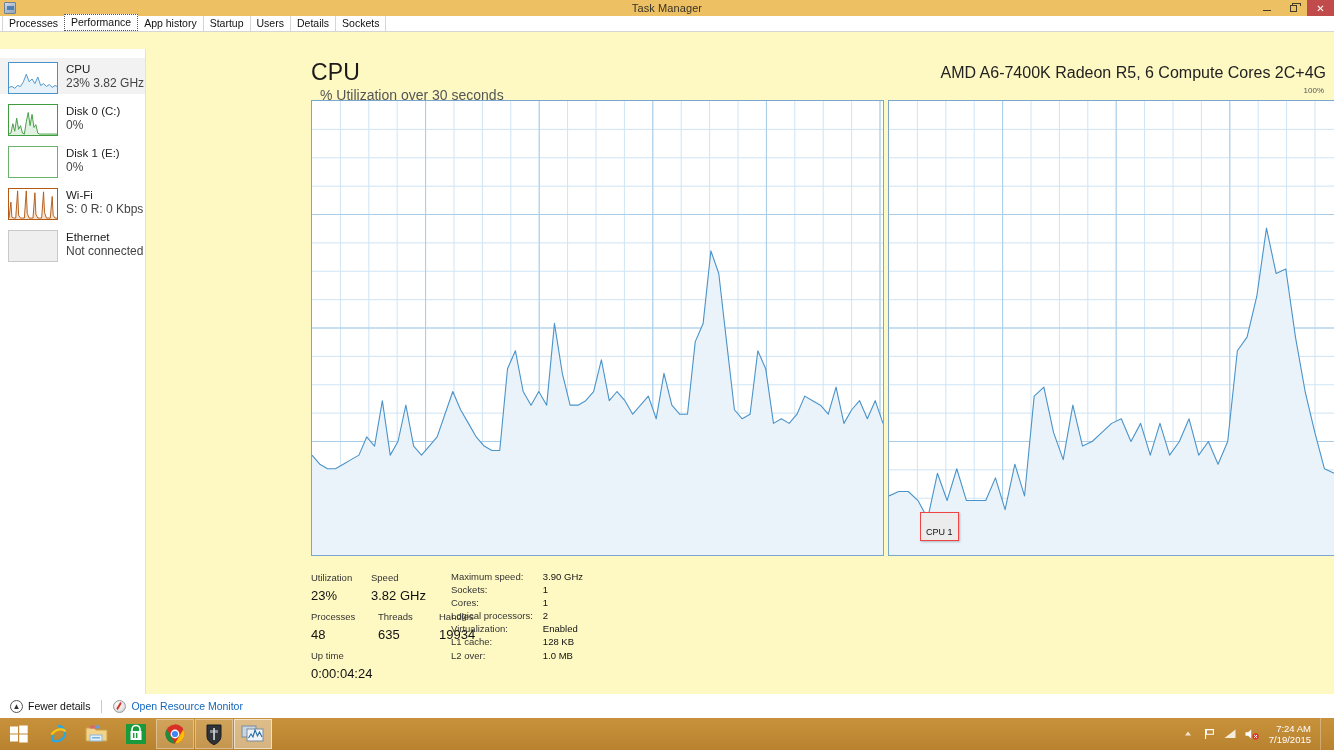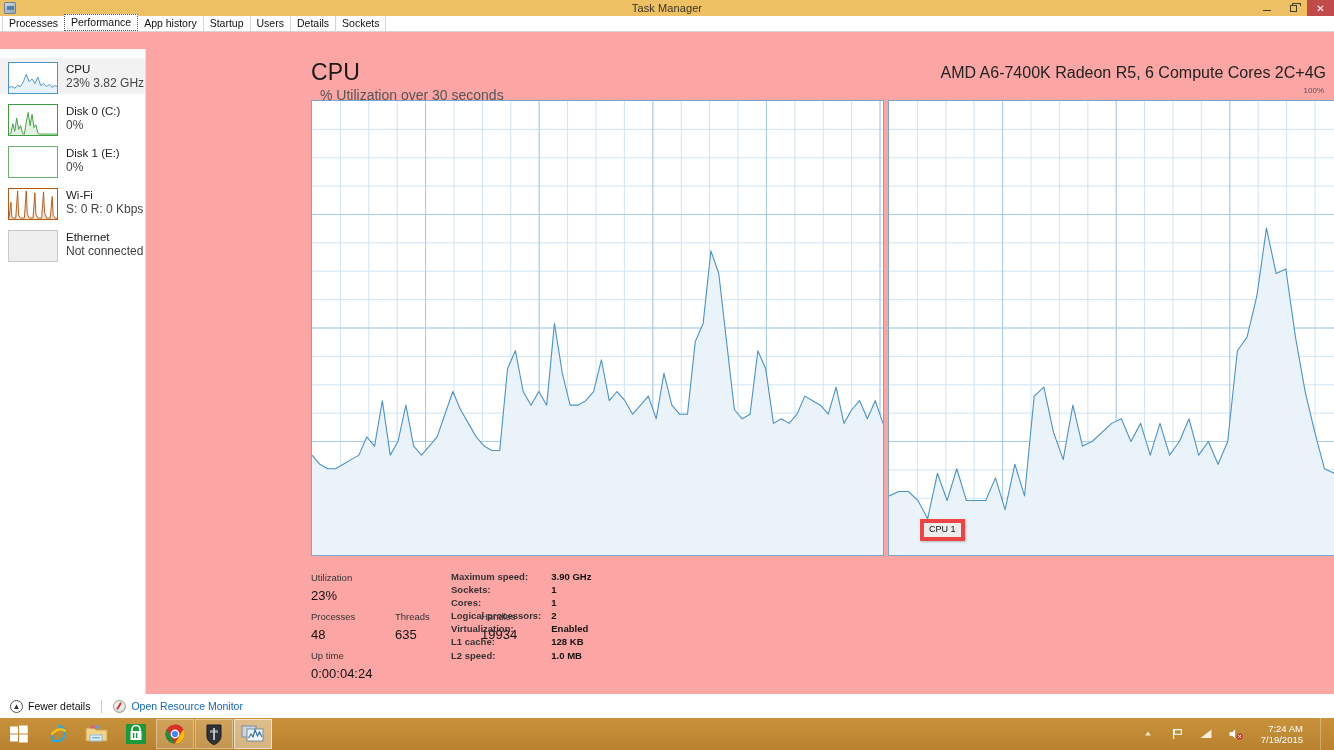--- a/index.html
+++ b/index.html
@@ -7,21 +7,21 @@
     width: 1334px; height: 750px;
     font-family: "Liberation Sans", sans-serif;
     overflow: hidden;
     background: #ffffff;
   }
 
   
   #window {
     position: absolute; left: 0; top: 0;
     width: 1334px; height: 718px;
-    background: #fca5a5;
+    background: #fef9c3;
   }
   #titlebar {
     position: relative;
     height: 16px;
     background: #ecc063;
     display: flex; align-items: center;
   }
   #titlebar .tb-icon {
     position: absolute; left: 4px; top: 2px;
     width: 12px; height: 12px;
@@ -140,43 +140,42 @@
     overflow: hidden;
   }
   #graph-left  { left: 165px;  width: 573px; height: 456px; }
   #graph-right { left: 742px;  width: 573px; height: 456px; }
   .graph-box svg { display: block; width: 100%; height: 100%; }
 
   #cpu1-tooltip {
     position: absolute;
     left: 774px; top: 463px;
     background: #ececec;
-    border: 4px solid #ef4444;
+    border: 1px solid #ef4444;
     font-size: 9px; color: #111;
-    padding: 1px 5px 2px 5px;
+    padding: 14px 5px 2px 5px;
     box-shadow: 1px 1px 2px rgba(0,0,0,.25);
     line-height: 11px;
-    margin-top: 7px;
   }
 
   
   #stats { position: absolute; left: 165px; top: 522px; width: 480px; }
-  .stat-row { display: flex; gap: 25px; }
+  .stat-row { display: flex; }
   .stat-cell { }
   .stat-label { font-size: 9.5px; color: #333; line-height: 14px; }
   .stat-value { font-size: 13px; color: #111; line-height: 22px; font-weight: 400; }
   .c-util   { width: 60px; }
   .c-speed  { width: 120px; }
   .c-proc   { width: 47px; }
   .c-thread { width: 49px; }
   .c-handle { width: 90px; }
 
   #details { position: absolute; left: 305px; top: 522px; }
   #details table { border-collapse: collapse; }
-  #details td { font-size: 9.5px; color: #333; padding: 0 0 0.5px 0; line-height: 12.6px; vertical-align: top; font-weight: bold; }
+  #details td { font-size: 9.5px; color: #333; padding: 0 0 0.5px 0; line-height: 12.6px; vertical-align: top; }
   #details td.k { padding-right: 10px; white-space: nowrap; }
   #details td.v { color: #111; white-space: nowrap; }
 
   
   #statusbar {
     position: absolute; left: 0; top: 694px;
     width: 1334px; height: 24px;
     background: #ffffff;
     display: flex; align-items: center;
     padding-left: 10px;
@@ -222,21 +221,21 @@
   .tb-app.open {
     background: rgba(255,255,255,0.16);
     border: 1px solid rgba(255,255,255,0.35);
   }
   .tb-app.active {
     background: rgba(255,255,255,0.40);
     border: 1px solid rgba(255,255,255,0.55);
   }
   #tray {
     position: absolute; right: 0; top: 0; height: 32px;
-    display: flex; align-items: center; padding-right: 6px; gap: 15px;
+    display: flex; align-items: center; padding-right: 6px; gap: 7px;
   }
   #tray .tr-ico { width: 14px; height: 14px; position: relative; }
   #clock { text-align: right; font-size: 9.5px; color: #fff; line-height: 11px; margin-left: 4px; }
   #show-desktop { width: 8px; height: 32px; margin-left: 2px; border-left: 1px solid rgba(255,255,255,.3); }
 </style>
 </head>
 <body>
 
 <div id="window">
 
@@ -435,27 +434,31 @@
       </div>
 
       <div id="cpu1-tooltip">CPU 1</div>
 
       <div id="stats">
         <div class="stat-row">
           <div class="stat-cell c-util">
             <div class="stat-label">Utilization</div>
             <div class="stat-value">23%</div>
           </div>
+          <div class="stat-cell c-speed">
+            <div class="stat-label">Speed</div>
+            <div class="stat-value">3.82 GHz</div>
+          </div>
         </div>
         <div class="stat-row" style="margin-top:3px;">
           <div class="stat-cell c-proc">
             <div class="stat-label">Processes</div>
             <div class="stat-value">48</div>
           </div>
-          <div class="stat-cell c-thread" style="margin-left:12px;">
+          <div class="stat-cell c-thread" style="margin-left:20px;">
             <div class="stat-label">Threads</div>
             <div class="stat-value">635</div>
           </div>
           <div class="stat-cell c-handle" style="margin-left:12px;">
             <div class="stat-label">Handles</div>
             <div class="stat-value">19934</div>
           </div>
         </div>
         <div class="stat-row" style="margin-top:3px;">
           <div class="stat-cell">
@@ -486,21 +489,21 @@
               </tr>
               <tr>
                 <td class="k">Virtualization:</td>
                 <td class="v">Enabled</td>
               </tr>
               <tr>
                 <td class="k">L1 cache:</td>
                 <td class="v">128 KB</td>
               </tr>
               <tr>
-                <td class="k">L2 speed:</td>
+                <td class="k">L2 over:</td>
                 <td class="v">1.0 MB</td>
               </tr>
             </tbody>
         </table>
       </div>
 
     </div>
   </div>
 
   <div id="statusbar">

